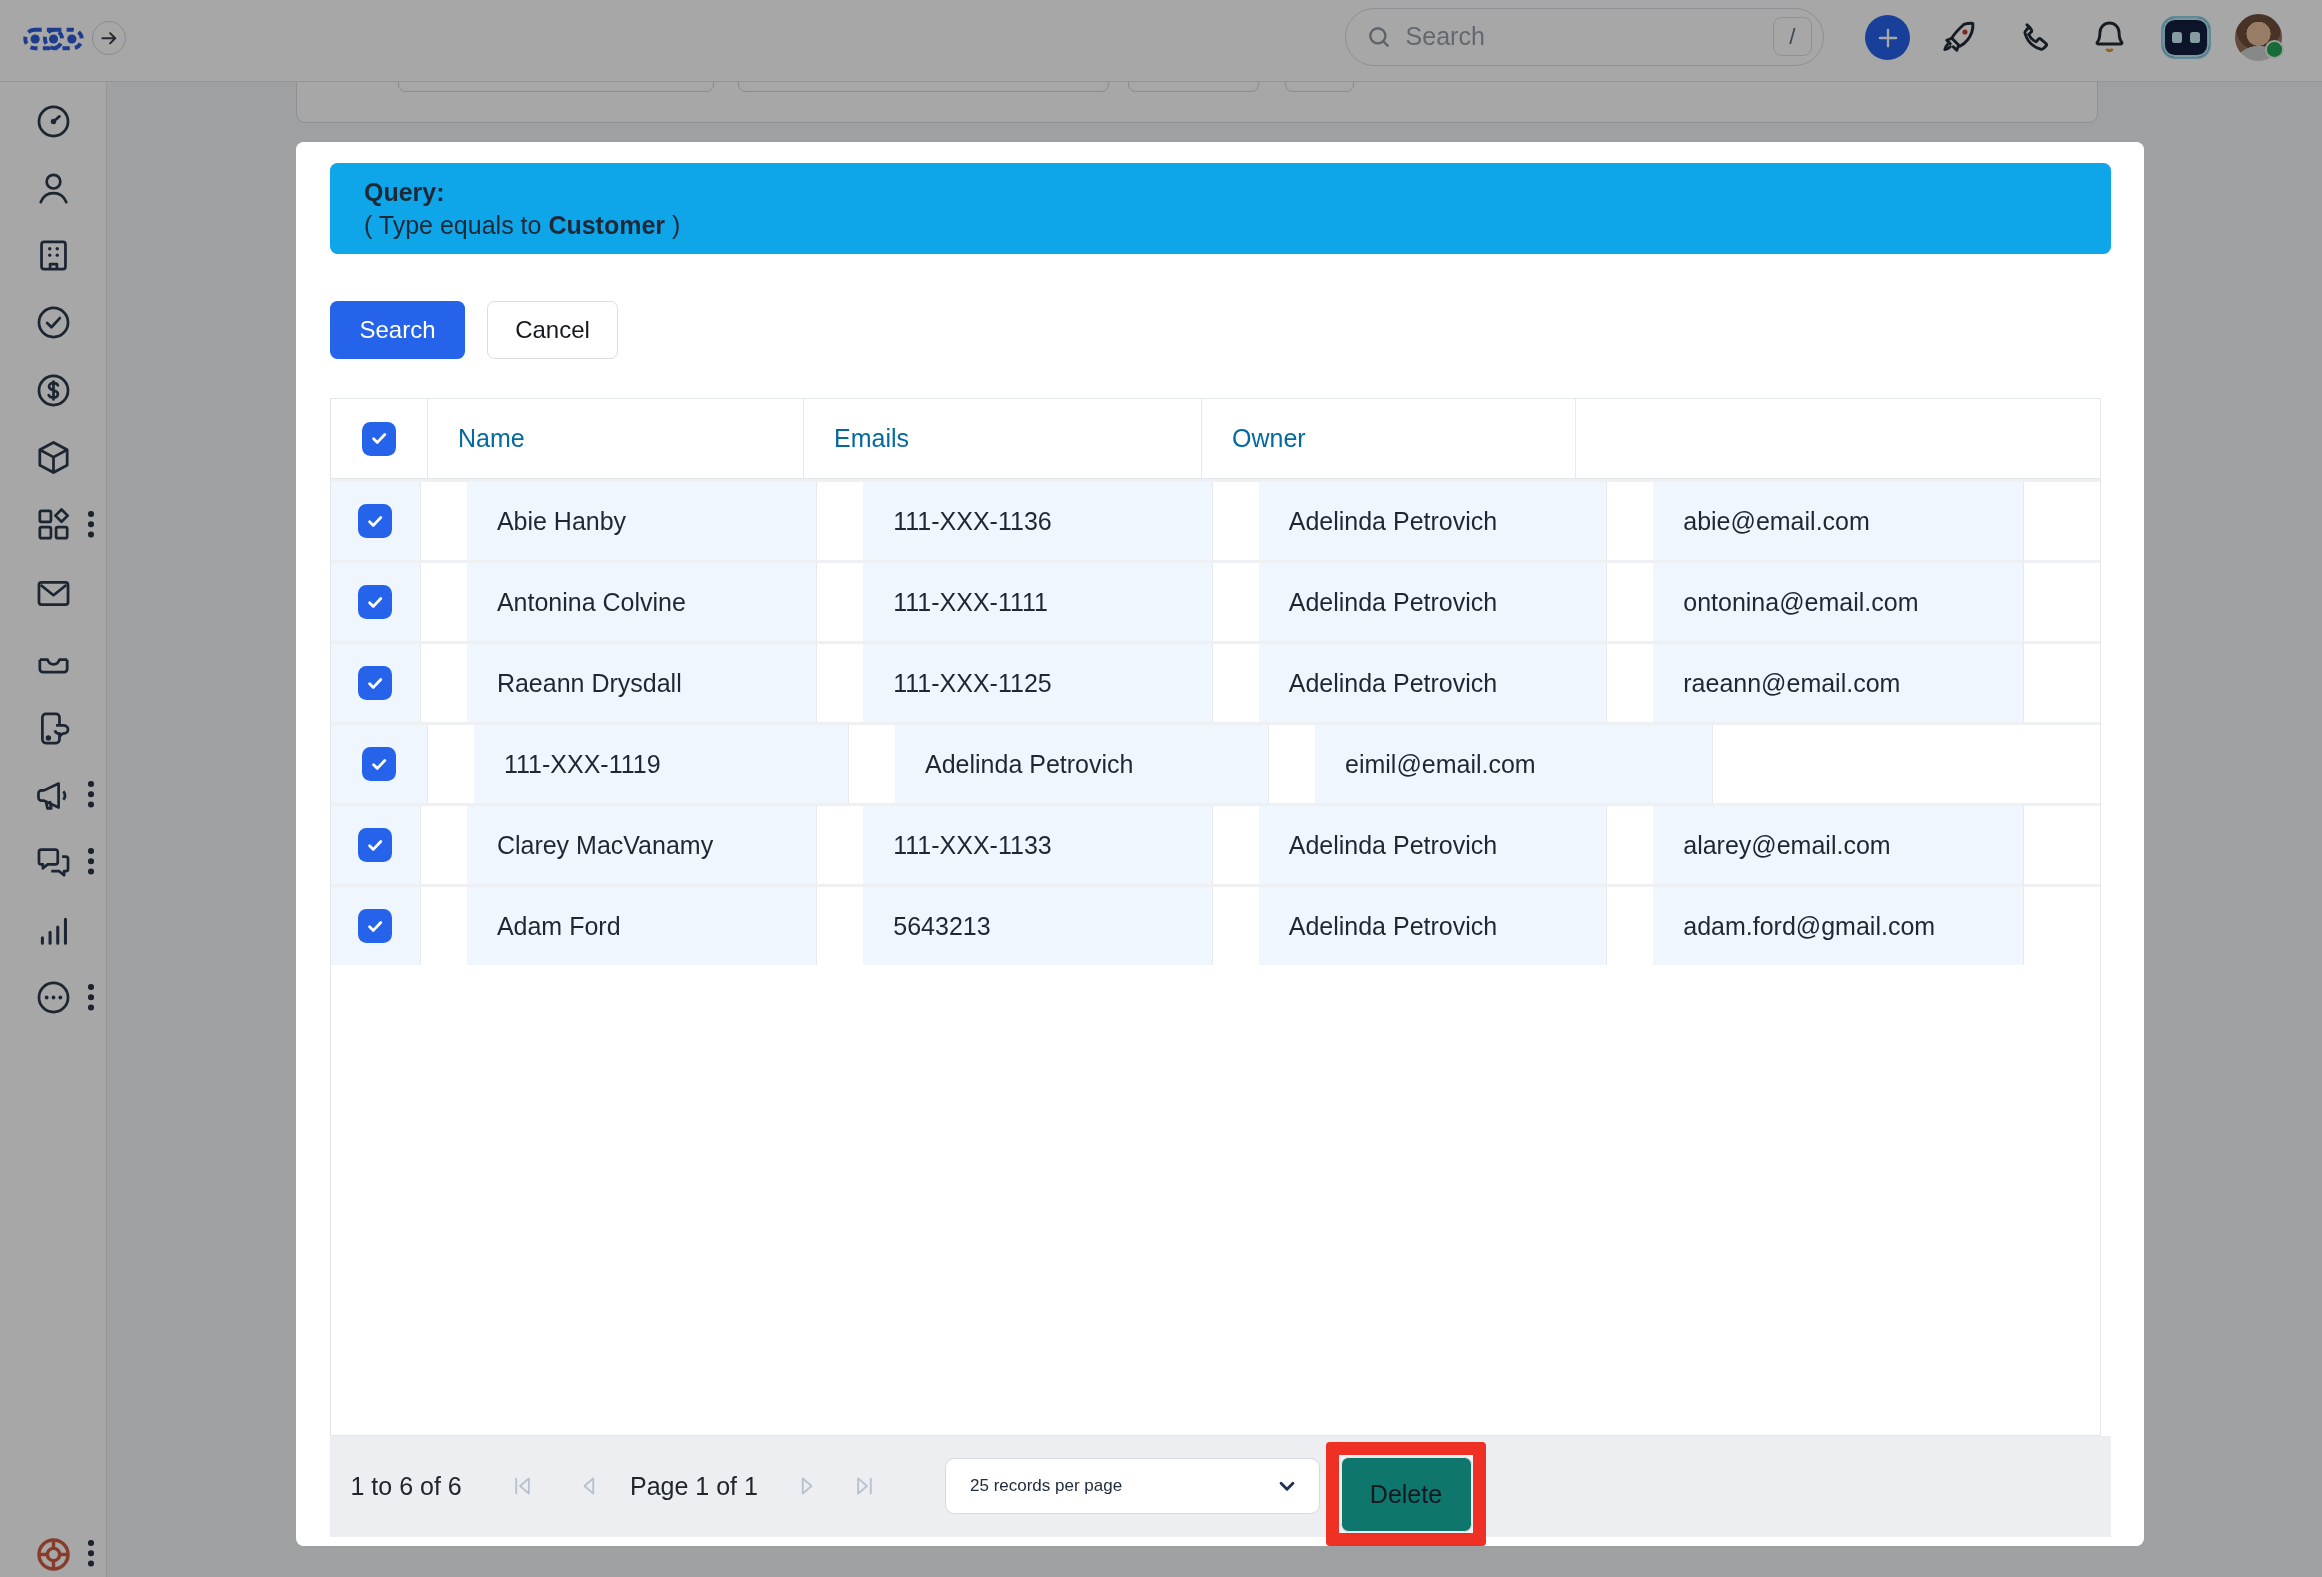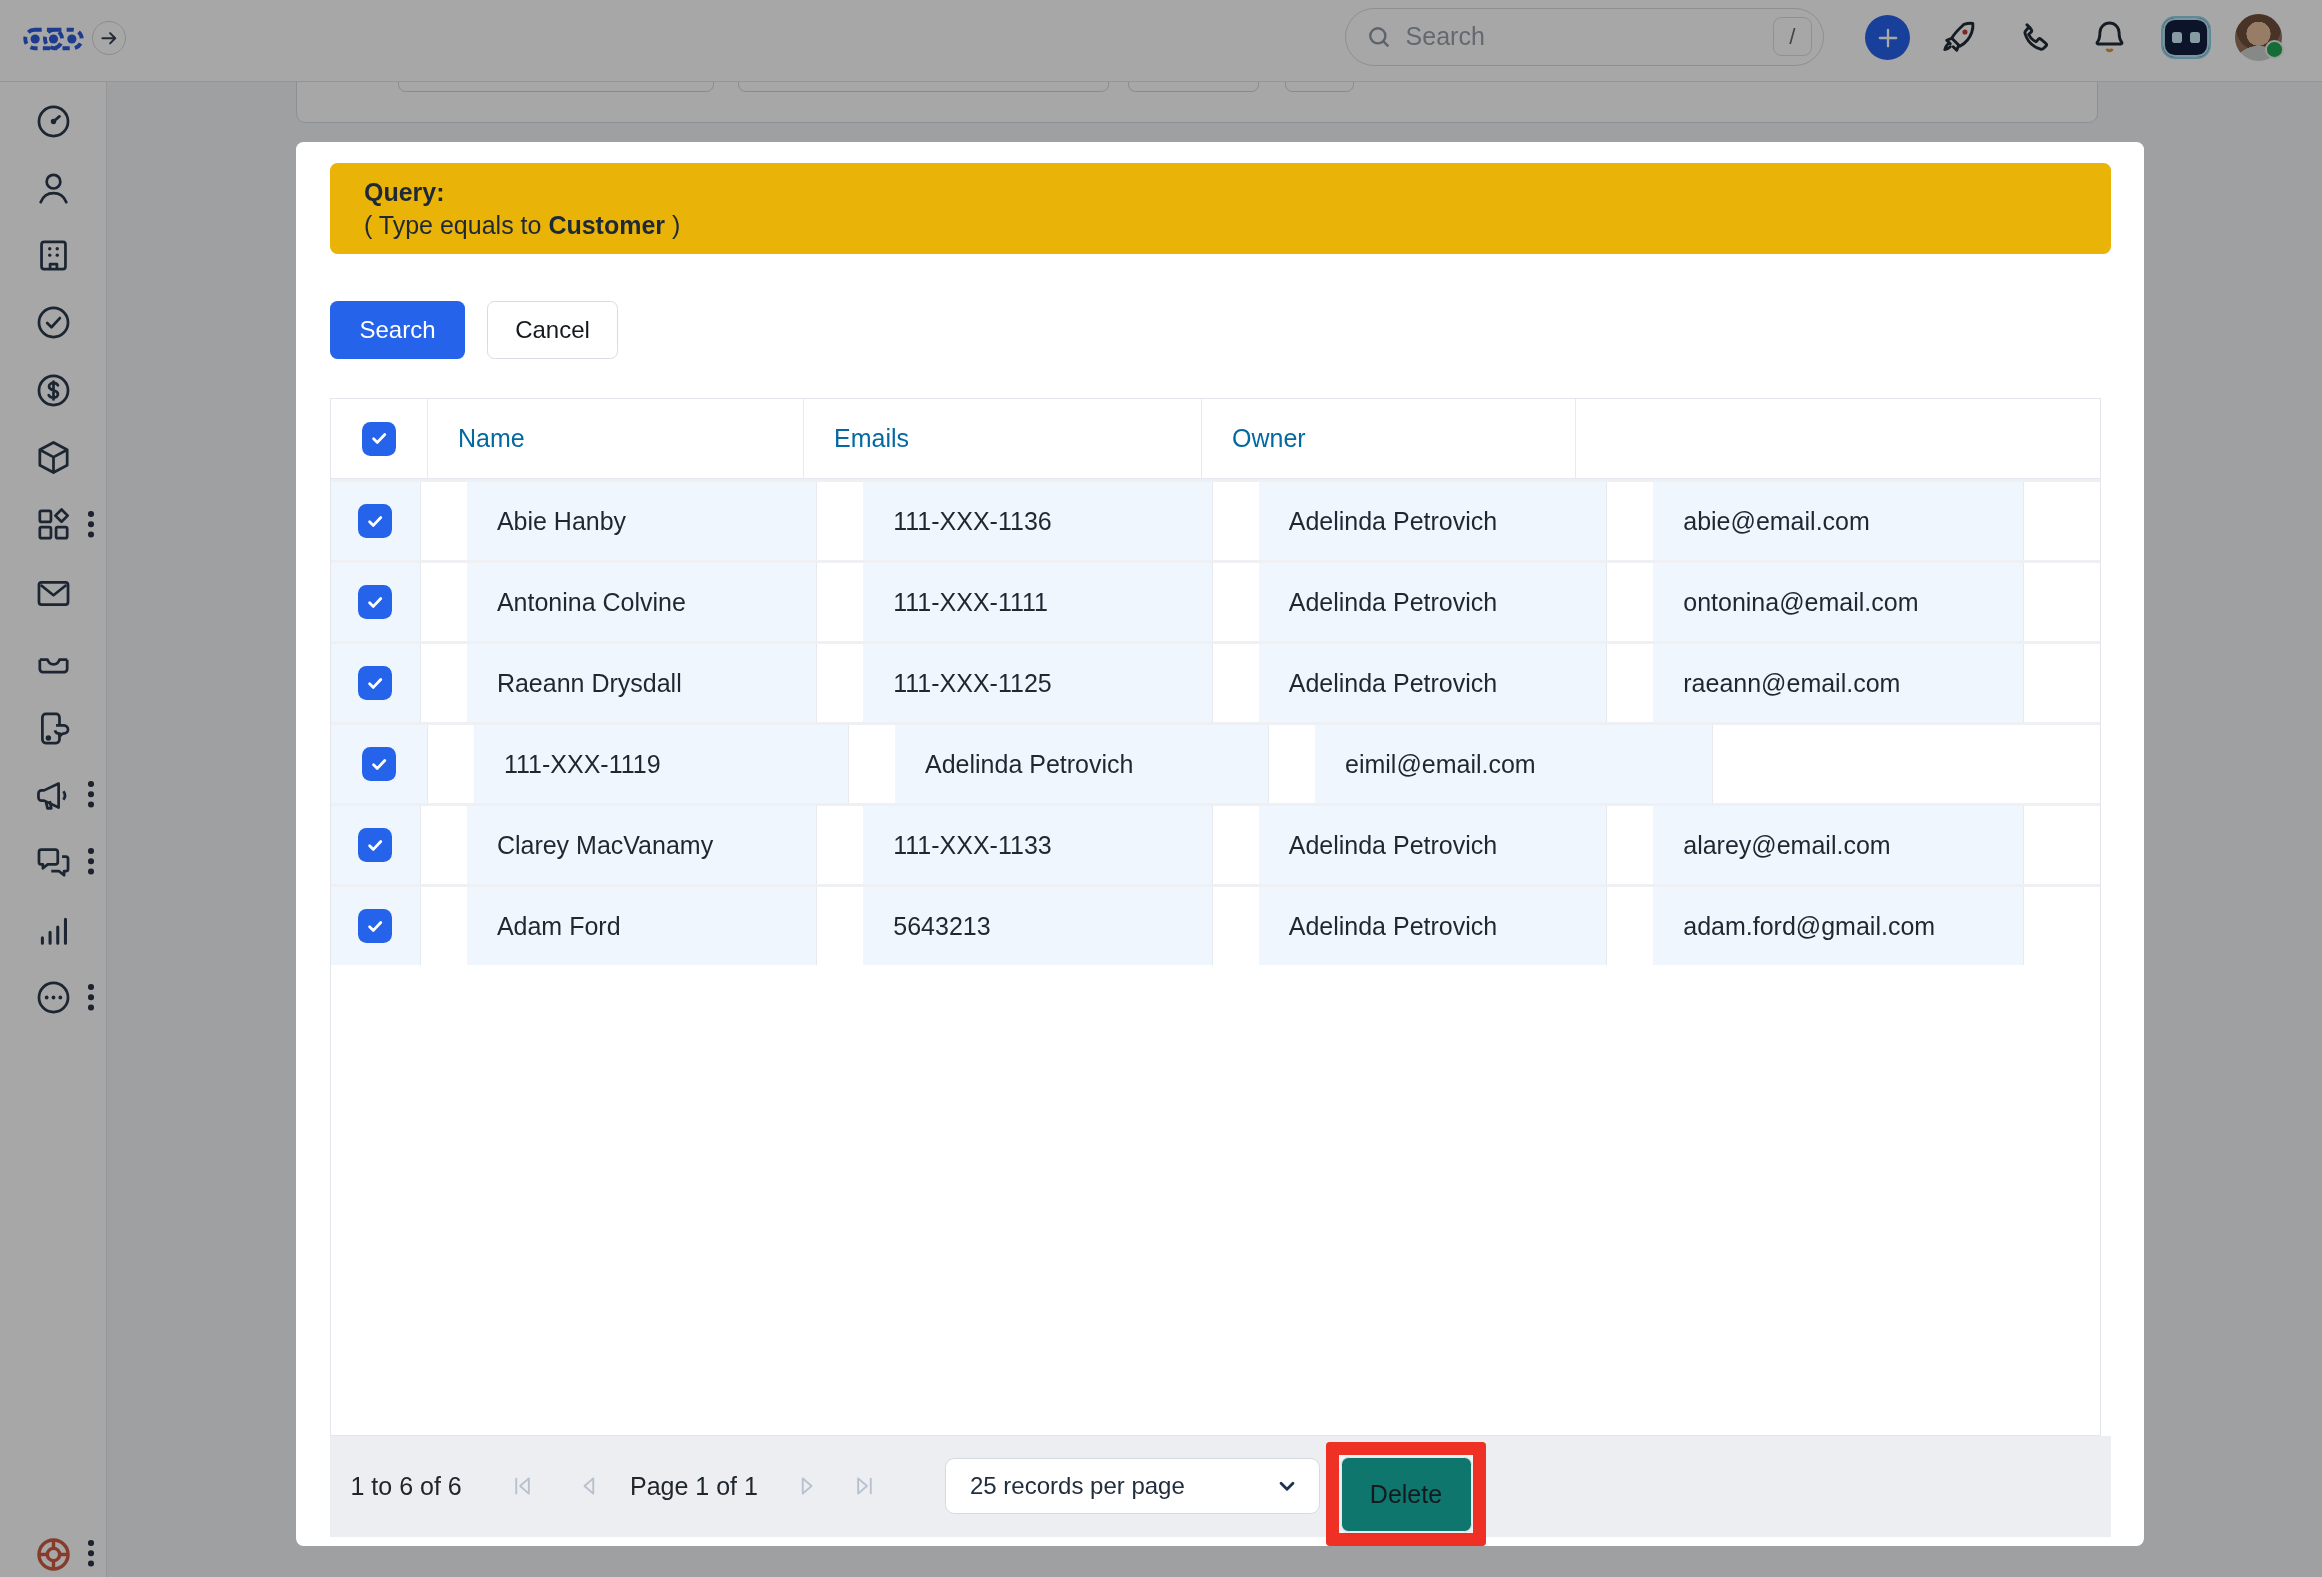--- a/index.html
+++ b/index.html
@@ -39,21 +39,21 @@
             radial-gradient(circle at 50% 30%, #6f4f3a 0 55%, rgba(0,0,0,0) 56%),
             #97735a;}
   .status-dot{position:absolute;left:2265px;top:40px;width:18.6px;height:18.6px;border-radius:50%;
               background:#22a653;border:2.8px solid #e9f2ec;}
 
   
   .overlay{position:absolute;inset:0;background:rgba(0,0,0,0.345);}
 
   
   .modal{position:absolute;left:296px;top:142px;width:1848px;height:1404px;background:#fff;border-radius:7.5px;}
-  .banner{position:absolute;left:34px;top:20.5px;width:1781px;height:91px;background:#eab308;border-radius:7.5px;
+  .banner{position:absolute;left:34px;top:20.5px;width:1781px;height:91px;background:#0ea5e9;border-radius:7.5px;
           padding:13px 0 0 34px;font-size:25px;line-height:33px;color:#1d2937;}
   .banner b{font-weight:700;}
   .btn{position:absolute;top:159px;height:58px;border-radius:7.5px;font-size:24px;
        display:flex;align-items:center;justify-content:center;cursor:pointer;}
   .btn-primary{left:34px;width:135px;background:#2563eb;color:#fff;border:none;}
   .btn-secondary{left:191px;width:131px;background:#fff;color:#15191f;border:1.9px solid #d8dce2;}
 
   .tbl{position:absolute;left:34px;top:256px;width:1771px;height:1038px;border:1.9px solid #e3e7ed;background:#fff;}
   .trow{display:flex;width:100%;}
   .thead{height:80px;border-bottom:1.9px solid #e4e8ee;}
@@ -70,21 +70,21 @@
   .checkbox{width:34px;height:34px;border-radius:8.4px;background:#2563eb;
             display:flex;align-items:center;justify-content:center;}
 
   .mfooter{position:absolute;left:34px;top:1294px;width:1781px;height:101px;background:#eceef1;}
   .range,.pagelabel{position:absolute;top:0;height:101px;display:flex;align-items:center;font-size:25px;color:#20262e;}
   .range{left:20.5px;}
   .pagelabel{left:300px;}
   .pgico{position:absolute;top:36px;width:28px;height:28px;color:#b7c1ce;}
   .pgico svg{width:28px;height:28px;}
   .pagesel{position:absolute;left:615px;top:22.4px;width:375px;height:56px;background:#fff;border:1.9px solid #d6dae0;
-           border-radius:9.3px;display:flex;align-items:center;padding:0 18.6px 0 24px;font-size:24px;color:#222e3d;}
+           border-radius:9.3px;display:flex;align-items:center;padding:0 18.6px 0 24px;font-size:17px;color:#222e3d;}
   .pagesel .lbl{flex:1;}
   .red-box{position:absolute;left:1030px;top:1300px;width:160px;height:104px;border:13px solid #ee3124;
            border-radius:3.7px;display:flex;align-items:center;justify-content:center;background:#f6f7f8;}
   .delete-btn{width:131px;height:75px;background:#0f766e;border:1.9px solid #e8eaee;border-radius:7.5px;
               box-shadow:0 0.9px 3.7px rgba(0,0,0,.08);font-size:25px;color:#15191f;
               display:flex;align-items:center;justify-content:center;cursor:pointer;}
 </style>
 </head>
 <body>
 

